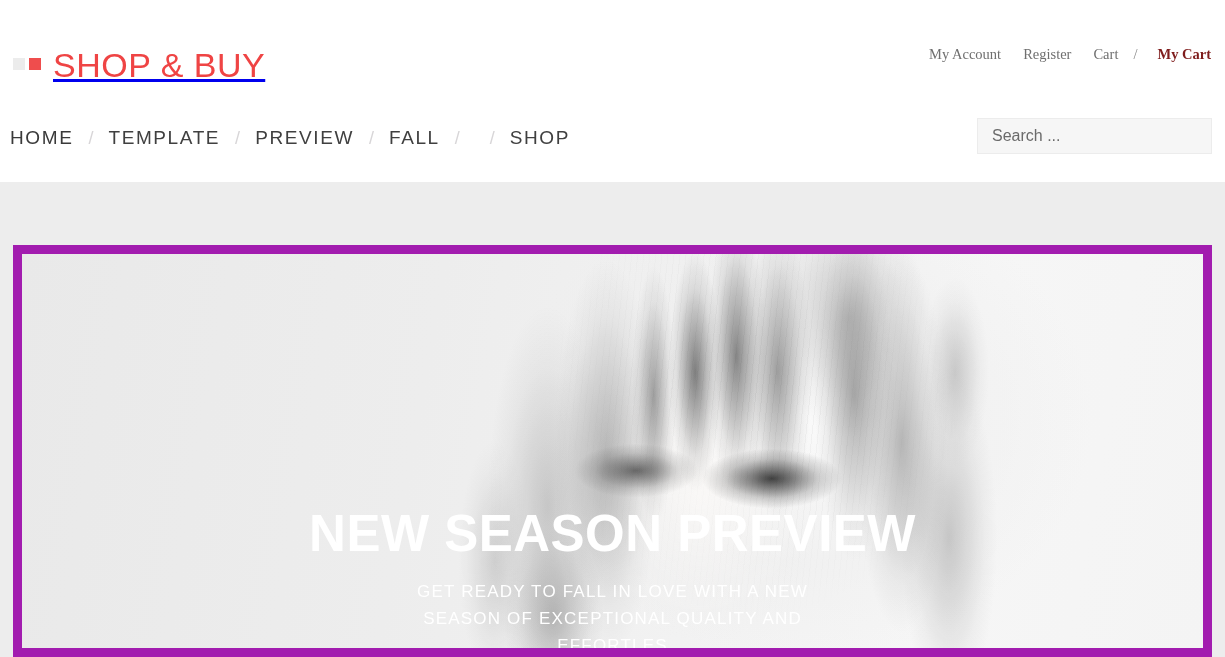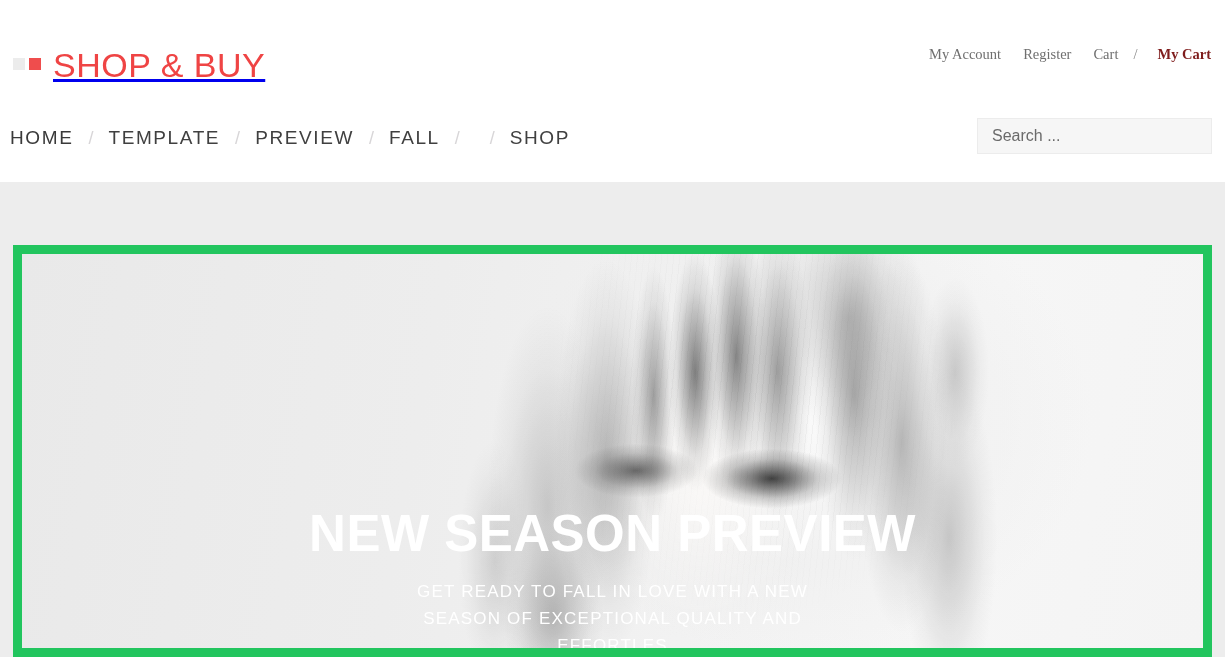--- a/index.html
+++ b/index.html
@@ -115,21 +115,21 @@
   
   .hero-section {
     position:relative;
     width:1225px; height:475px;
     background:#ededed;
   }
   .hero-frame {
     position:absolute;
     left:13px; top:63px;
     width:1199px; height:412px;
-    background:#22c55e;
+    background:#a21caf;
     padding:9px;
   }
   .hero-slide {
     position:relative;
     width:100%; height:100%;
     overflow:hidden;
     background:#e4e4e4;
   }
 
   

